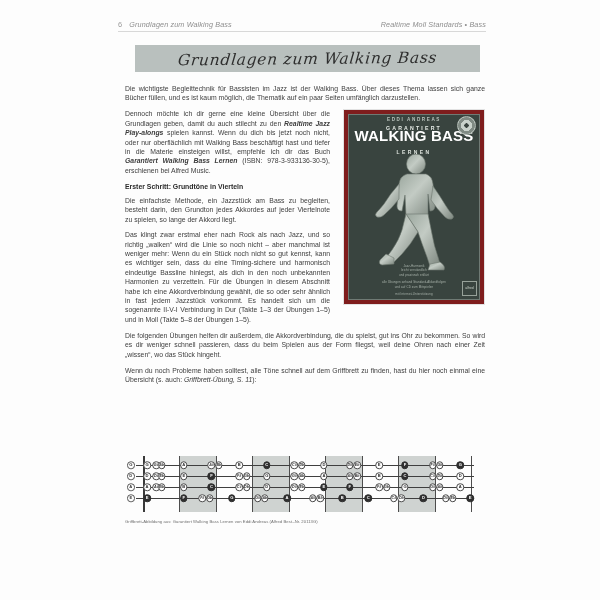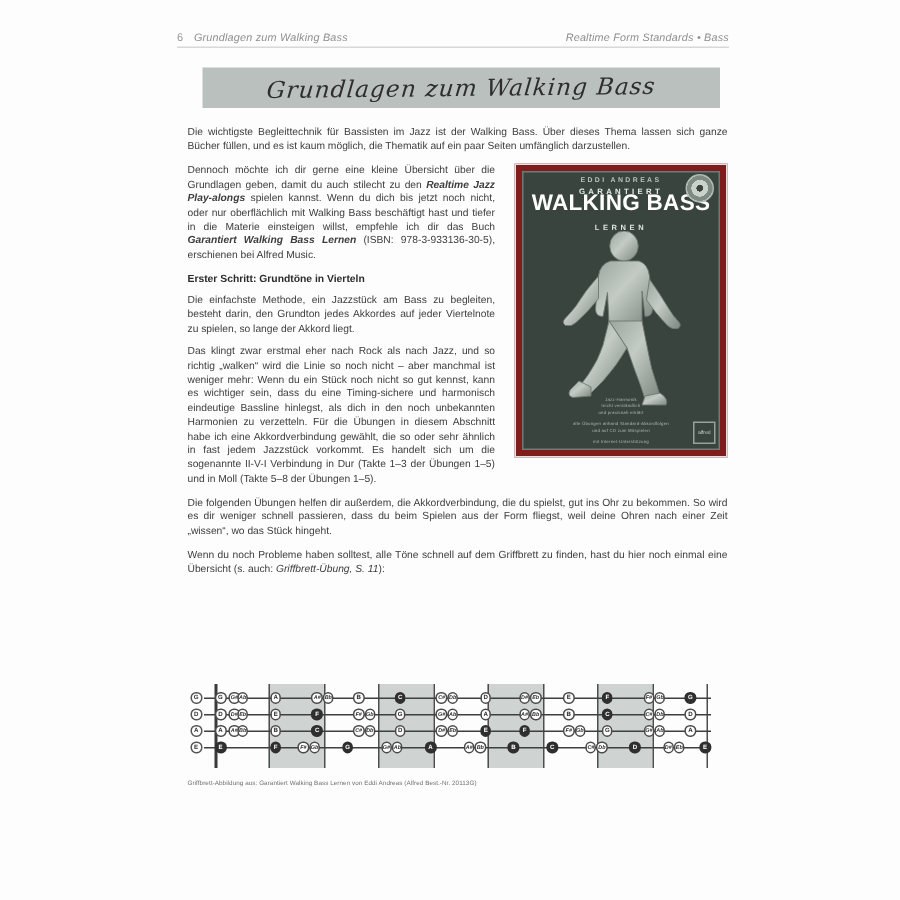--- a/index.html
+++ b/index.html
@@ -148,21 +148,21 @@
 </head>
 <body>
 
 <div class="page">
 
   <div class="runhead">
     <div class="left">
       <span class="folio">6</span>
       <span>Grundlagen zum Walking Bass</span>
     </div>
-    <span>Realtime Form Standards • Bass</span>
+    <span>Realtime Moll Standards • Bass</span>
   </div>
   <div class="runrule"></div>
 
   <div class="titleband">
     <span class="ttl">Grundlagen zum Walking Bass</span>
   </div>
 
   <div class="body">
 
     <p><span>Die wichtigste Begleittechnik für Bassisten im Jazz ist der Walking Bass. Über dieses Thema lassen sich ganze Bücher füllen, und es ist kaum möglich, die Thematik auf ein paar Seiten umfänglich darzustellen.</span></p>

